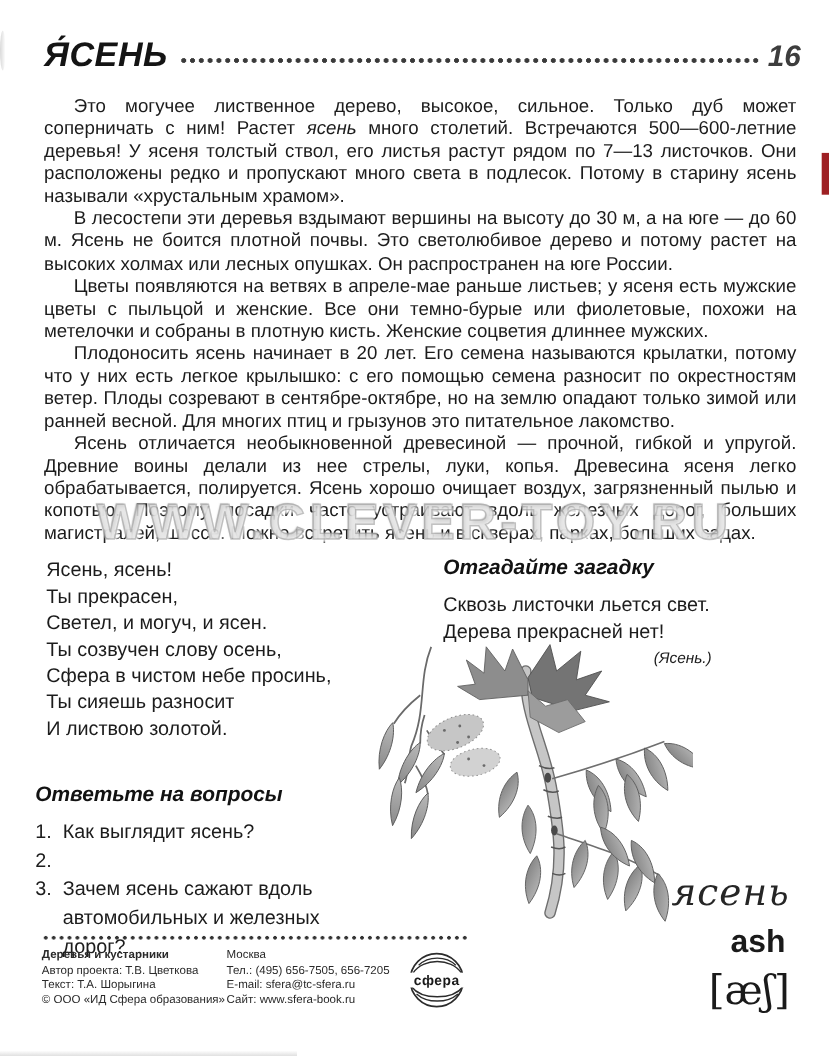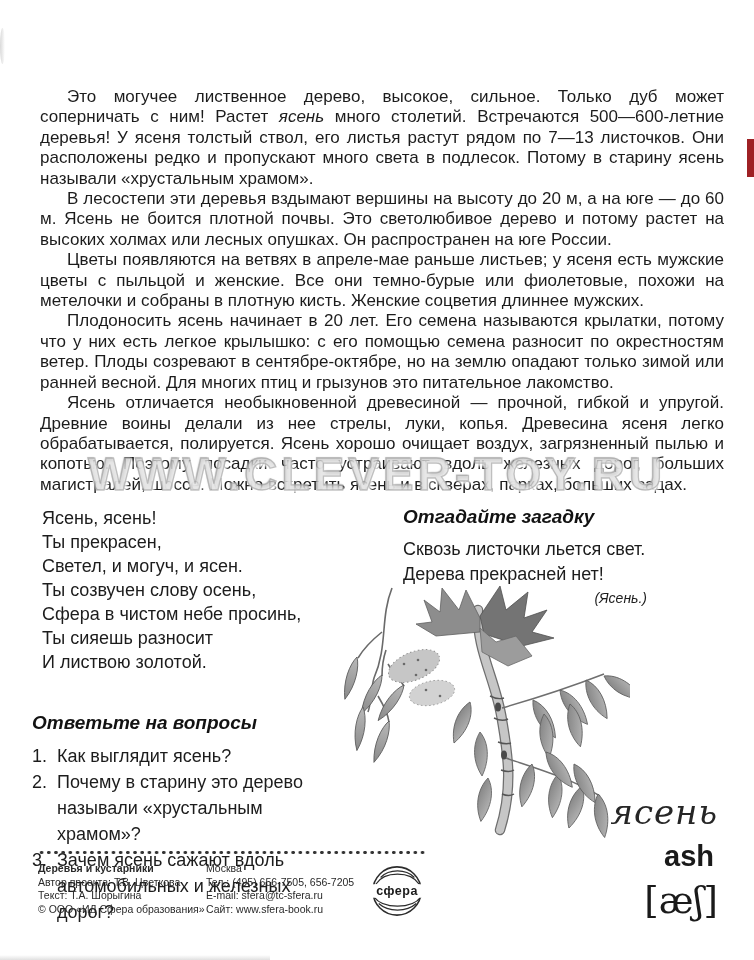--- a/index.html
+++ b/index.html
@@ -58,24 +58,29 @@
   .smudge-tl{position:absolute;left:0;top:28px;width:5px;height:36px;
     background:linear-gradient(to right,#b9b9b9,transparent);opacity:.55;border-radius:50%;}
   .smudge-bottom{position:absolute;left:0;bottom:0;width:270px;height:5px;
     background:linear-gradient(to top,#cccccc,transparent);opacity:.6;}
 </style>
 </head>
 <body>
 
 <div class="page">
 
+  <div class="header">
+    <div class="title">Я́СЕНЬ</div>
+    <div class="leader-dots"></div>
+    <div class="page-num">16</div>
+  </div>
 
   <div class="article">
     <p><span>Это могучее лиственное дерево, высокое, сильное. Только дуб может соперничать с ним! Растет </span><em>ясень</em><span> много столетий. Встречаются 500—600-летние деревья! У ясеня толстый ствол, его листья растут рядом по 7—13 листочков. Они расположены редко и пропускают много света в подлесок. Потому в старину ясень называли «хрустальным храмом».</span></p>
-    <p>В лесостепи эти деревья вздымают вершины на высоту до 20 м, а на юге — до 60 м. Ясень не боится плотной почвы. Это светолюбивое дерево и потому растет на высоких холмах или лесных опушках. Он распространен на юге России.</p>
+    <p>В лесостепи эти деревья вздымают вершины на высоту до 30 м, а на юге — до 60 м. Ясень не боится плотной почвы. Это светолюбивое дерево и потому растет на высоких холмах или лесных опушках. Он распространен на юге России.</p>
     <p>Цветы появляются на ветвях в апреле-мае раньше листьев; у ясеня есть мужские цветы с пыльцой и женские. Все они темно-бурые или фиолетовые, похожи на метелочки и собраны в плотную кисть. Женские соцветия длиннее мужских.</p>
     <p>Плодоносить ясень начинает в 20 лет. Его семена называются крылатки, потому что у них есть легкое крылышко: с его помощью семена разносит по окрестностям ветер. Плоды созревают в сентябре-октябре, но на землю опадают только зимой или ранней весной. Для многих птиц и грызунов это питательное лакомство.</p>
     <p>Ясень отличается необыкновенной древесиной — прочной, гибкой и упругой. Древние воины делали из нее стрелы, луки, копья. Древесина ясеня легко обрабатывается, полируется. Ясень хорошо очищает воздух, загрязненный пылью и копотью. Поэтому посадки часто устраивают вдоль железных дорог, больших магистралей, шоссе. Можно встретить ясень и в скверах, парках, больших садах.</p>
   </div>
 
   <div class="watermark">WWW.CLEVER-TOY.RU</div>
 
   <div class="poem">
     <div class="line">Ясень, ясень!</div>
     <div class="line">Ты прекрасен,</div>
@@ -94,21 +99,20 @@
   </div>
 
   <div class="questions">
     <div class="section-heading">Ответьте на вопросы</div>
     <div class="q">
       <span class="num">1.</span>
       <span class="qt">Как выглядит ясень?</span>
     </div>
     <div class="q">
       <span class="num">2.</span>
-      <span class="qt">Почему в старину это дерево называли «хрустальным храмом»?</span>
     </div>
     <div class="q">
       <span class="num">3.</span>
       <span class="qt">Зачем ясень сажают вдоль автомобильных и железных дорог?</span>
     </div>
   </div>
 
   <svg class="illustration" width="300" height="282" viewBox="0 0 300 282">
     <defs>
       <linearGradient id="leafG" x1="0" y1="0" x2="1" y2="1">

